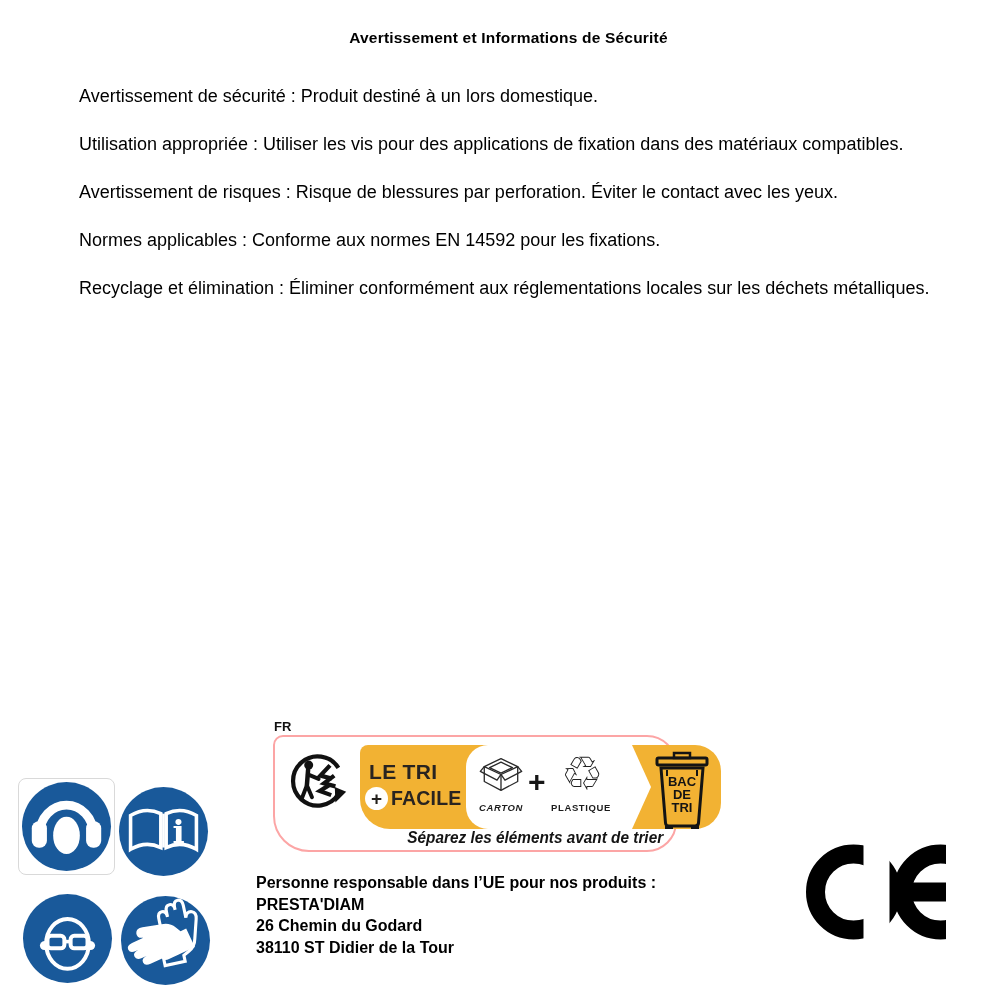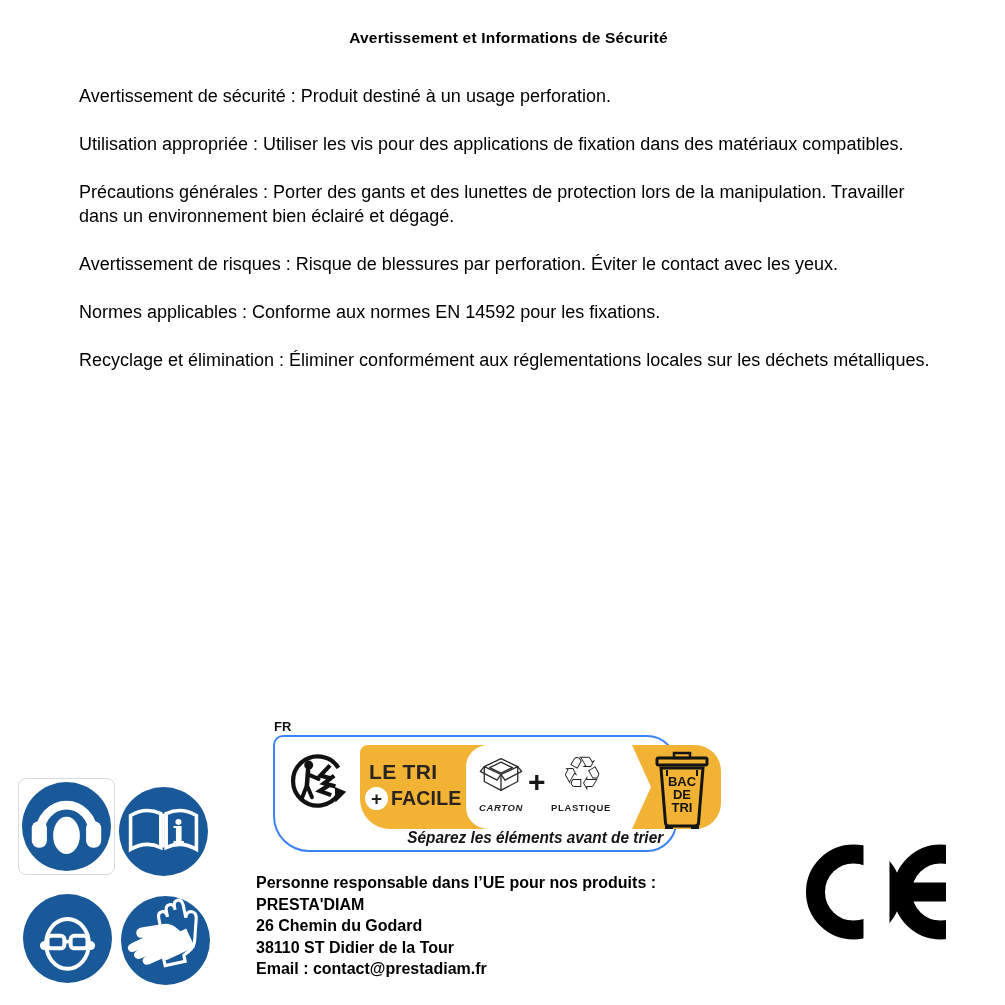--- a/index.html
+++ b/index.html
@@ -22,21 +22,21 @@
     background:var(--blue); }
   .picto svg { position:absolute; inset:0; width:100%; height:100%; }
   #picto-ear    { left:16px;  top:782px; }
   #picto-book   { left:113px; top:787px; }
   #picto-eye    { left:17px;  top:894px; }
   #picto-gloves { left:115px; top:896px; }
 
   
   .fr-code { position:absolute; left:268px; top:719px; font-size:13px; font-weight:bold; color:#111; }
   .tri-label { position:absolute; left:267px; top:735px; width:404px; height:117px;
-    background:#fff; border:2px solid #3b82f6; border-radius:10px 30px 30px 36px; }
+    background:#fff; border:2px solid #fca5a5; border-radius:10px 30px 30px 36px; }
   .triman { position:absolute; left:13px; top:14px; width:60px; height:65px; color:#111; }
   .tri-band { position:absolute; left:85px; top:8px; width:361px; height:84px;
     background:var(--yellow); border-radius:8px 26px 26px 30px; }
   .le-tri { position:absolute; left:9px; top:15px; font-size:21px; font-weight:bold;
     color:#292420; letter-spacing:.3px; white-space:nowrap; }
   .facile-row { position:absolute; left:5px; top:42px; display:flex; align-items:center; }
   .plus-circle { width:23px; height:23px; border-radius:50%; background:#fff; color:#23201c;
     display:flex; align-items:center; justify-content:center; font-size:19px; font-weight:bold; }
   .facile-word { font-size:19.5px; font-weight:bold; color:#292420; margin-left:3px;
     letter-spacing:.2px; white-space:nowrap; }
@@ -67,23 +67,22 @@
   .ce-mark { position:absolute; left:797px; top:843px; width:146px; height:100px; }
 </style>
 </head>
 <body>
 
 <div id="canvas" style="--blue: #19599A; --yellow: #F2B233; --ink: #1a1a1a;">
 
   <div class="doc-title">Avertissement et Informations de Sécurité</div>
 
   <div class="body-text">
-    <p>Avertissement de sécurité : Produit destiné à un usage perforation.</p>
+    <p>Avertissement de sécurité : Produit destiné à un lors domestique.</p>
     <p>Utilisation appropriée : Utiliser les vis pour des applications de fixation dans des matériaux compatibles.</p>
-    <p>Précautions générales : Porter des gants et des lunettes de protection lors de la manipulation. Travailler dans un environnement bien éclairé et dégagé.</p>
     <p>Avertissement de risques : Risque de blessures par perforation. Éviter le contact avec les yeux.</p>
     <p>Normes applicables : Conforme aux normes EN 14592 pour les fixations.</p>
     <p>Recyclage et élimination : Éliminer conformément aux réglementations locales sur les déchets métalliques.</p>
   </div>
 
   <div class="picto-card"></div>
 
   <div class="picto" id="picto-ear">
     <svg viewBox="0 0 100 100">
       <path d="M20,58 A30,32 0 1 1 80,58" fill="none" stroke="#fff" stroke-width="10"></path>
@@ -187,21 +186,20 @@
     </div>
 
     <div class="tri-footer">Séparez les éléments avant de trier</div>
   </div>
 
   <div class="responsible">
     <div>Personne responsable dans l’UE pour nos produits :</div>
     <div>PRESTA'DIAM</div>
     <div>26 Chemin du Godard</div>
     <div>38110 ST Didier de la Tour</div>
-    <div>Email : contact@prestadiam.fr</div>
   </div>
 
   <div class="ce-mark">
     <svg viewBox="0 0 146 100">
 
       <circle cx="50.5" cy="49" r="38" fill="none" stroke="#000" stroke-width="19"></circle>
       <rect x="60.5" y="-2" width="26" height="104" fill="#fff"></rect>
 
       <circle cx="137.5" cy="49" r="38" fill="none" stroke="#000" stroke-width="19"></circle>
       <rect x="93" y="39.5" width="50" height="19" fill="#000"></rect>

